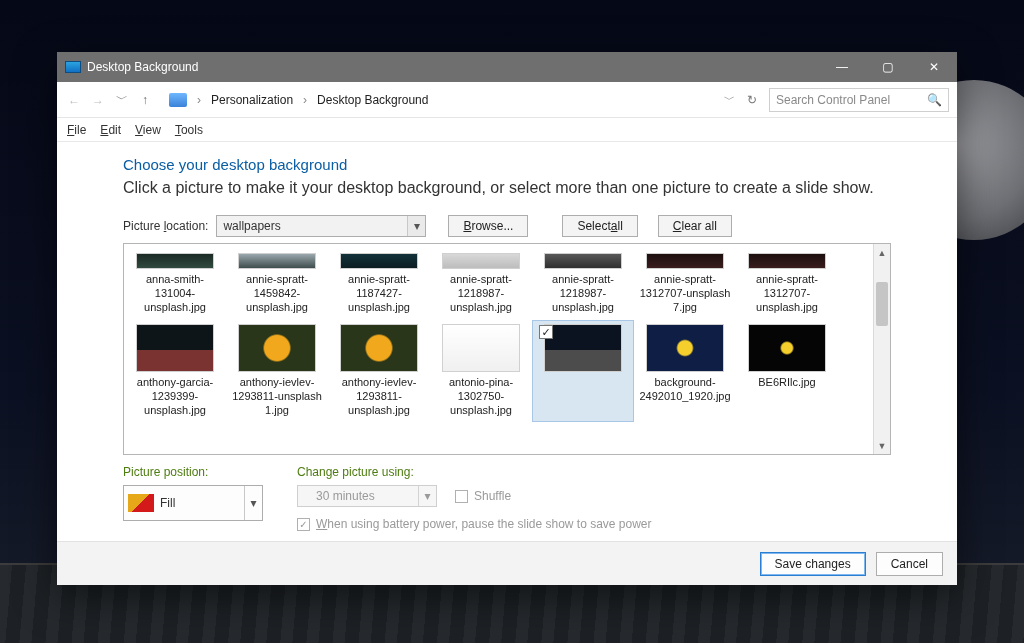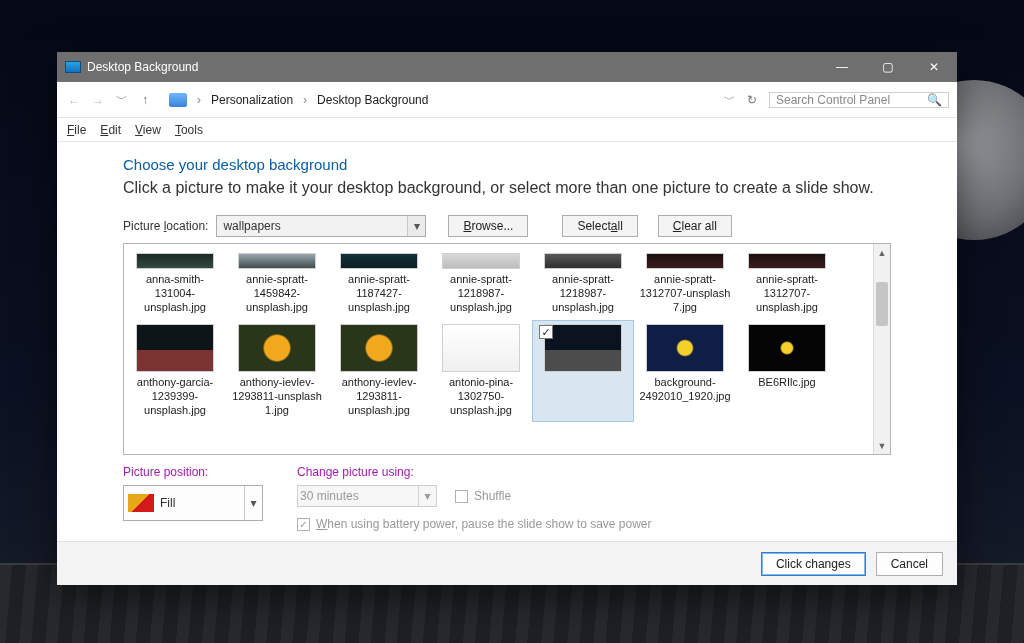--- a/index.html
+++ b/index.html
@@ -18,21 +18,21 @@
 
   
   .navrow { height:36px; border-bottom:1px solid #e5e5e5; display:flex; align-items:center; padding:0 8px; gap:6px; color:#666; }
   .navarrow { width:18px; text-align:center; color:#bdbdbd; }
   .navup { width:16px; text-align:center; color:#6b6b6b; }
   .foldericon { width:18px; height:14px; background:linear-gradient(#6fb6ff,#3a82d8); border-radius:2px; }
   .crumb { color:#222; }
   .gt { color:#888; padding:0 4px; }
   .navspacer { flex:1; }
   .refresh { color:#777; padding:0 6px; }
-  .searchbox { width:180px; height:16px; border:1px solid #cfcfcf; display:flex; align-items:center; padding:0 6px; color:#8a8a8a; }
+  .searchbox { width:180px; height:24px; border:1px solid #cfcfcf; display:flex; align-items:center; padding:0 6px; color:#8a8a8a; }
   .searchbox span.mag { margin-left:auto; color:#888; }
 
   
   .menubar { height:24px; border-bottom:1px solid #e8e8e8; display:flex; align-items:center; gap:14px; padding:0 10px; color:#333; font-size:12px; }
   .menubar span u { text-decoration:underline; }
 
   .body { flex:1; padding:14px 66px 10px 66px; display:flex; flex-direction:column; overflow:hidden; }
   .h1 { color:#0a5ea4; font-size:15px; font-weight:400; margin-bottom:6px; }
   .sub { color:#333; font-size:16px; margin-bottom:18px; }
 
@@ -51,26 +51,26 @@
   .item { width:100px; margin:0 1px 4px 1px; padding:3px; text-align:center; font-size:11px; color:#222; position:relative; }
   .item.selected { background:#d8e6f2; outline:1px solid #a8c7e6; }
   .item .chk { position:absolute; left:6px; top:4px; width:14px; height:14px; border:1px solid #777; background:#fff; color:#222; font-size:11px; line-height:12px; display:none; }
   .item.selected .chk { display:block; }
   .thumbimg { width:78px; height:48px; margin:0 auto 4px; border:1px solid #d0d0d0; }
   .item.row1 .thumbimg { height:16px; } 
   .cap { line-height:1.25; word-break:break-word; }
 
   
   .controls { display:flex; gap:34px; padding-top:10px; color:#333; }
-  .controls .col .lbl { margin-bottom:6px; display:block; color:#a21caf; }
+  .controls .col .lbl { margin-bottom:6px; display:block; color:#4d7c0f; }
   .fillcombo { width:140px; height:36px; border:1px solid #adadad; background:#fdfdfd; display:flex; align-items:center; padding:0 4px; color:#333; position:relative; }
   .swatch { width:26px; height:18px; margin-right:6px; background:linear-gradient(135deg,#e6a818 50%,#d31919 50%); }
   .fillcombo .dd { position:absolute; right:0; top:0; bottom:0; width:18px; border-left:1px solid #c8c8c8; display:flex; align-items:center; justify-content:center; color:#555; }
   .disabled { color:#9a9a9a !important; }
-  .tcombo { width:140px; height:22px; border:1px solid #cfcfcf; background:#f6f6f6; display:flex; align-items:center; padding:0 2px; position:relative; color:#8f8f8f;}
+  .tcombo { width:140px; height:22px; border:1px solid #cfcfcf; background:#f6f6f6; display:flex; align-items:center; padding:0 18px; position:relative; color:#8f8f8f;}
   .tcombo .dd{position:absolute; right:0; top:0; bottom:0; width:18px; border-left:1px solid #d4d4d4; display:flex;align-items:center;justify-content:center;}
   .chkrow { display:flex; align-items:center; gap:6px; margin-top:10px; }
   .chkbox { width:13px; height:13px; border:1px solid #b0b0b0; background:#fff; color:#9a9a9a; font-size:10px; line-height:11px; text-align:center; }
 
   
   .footer { height:44px; border-top:1px solid #e2e2e2; background:#f3f3f3; display:flex; align-items:center; justify-content:flex-end; gap:10px; padding:0 14px; }
   .fbtn { height:24px; padding:0 14px; border:1px solid #adadad; background:#fdfdfd; color:#222; font-size:12px; display:inline-flex; align-items:center; }
   .fbtn.primary { border:1px solid #2a7fd4; box-shadow:inset 0 0 0 1px #7eb8ec; }
 </style>
 </head>
@@ -225,17 +225,17 @@
         </div>
         <div class="chkrow disabled">
           <div class="chkbox">✓</div>
           <span><u>W</u>hen using battery power, pause the slide show to save power</span>
         </div>
       </div>
     </div>
   </div>
 
   <div class="footer">
-    <button class="fbtn primary">Click changes</button>
+    <button class="fbtn primary">Save changes</button>
     <button class="fbtn">Cancel</button>
   </div>
 
 </div>
 
 </body></html>

